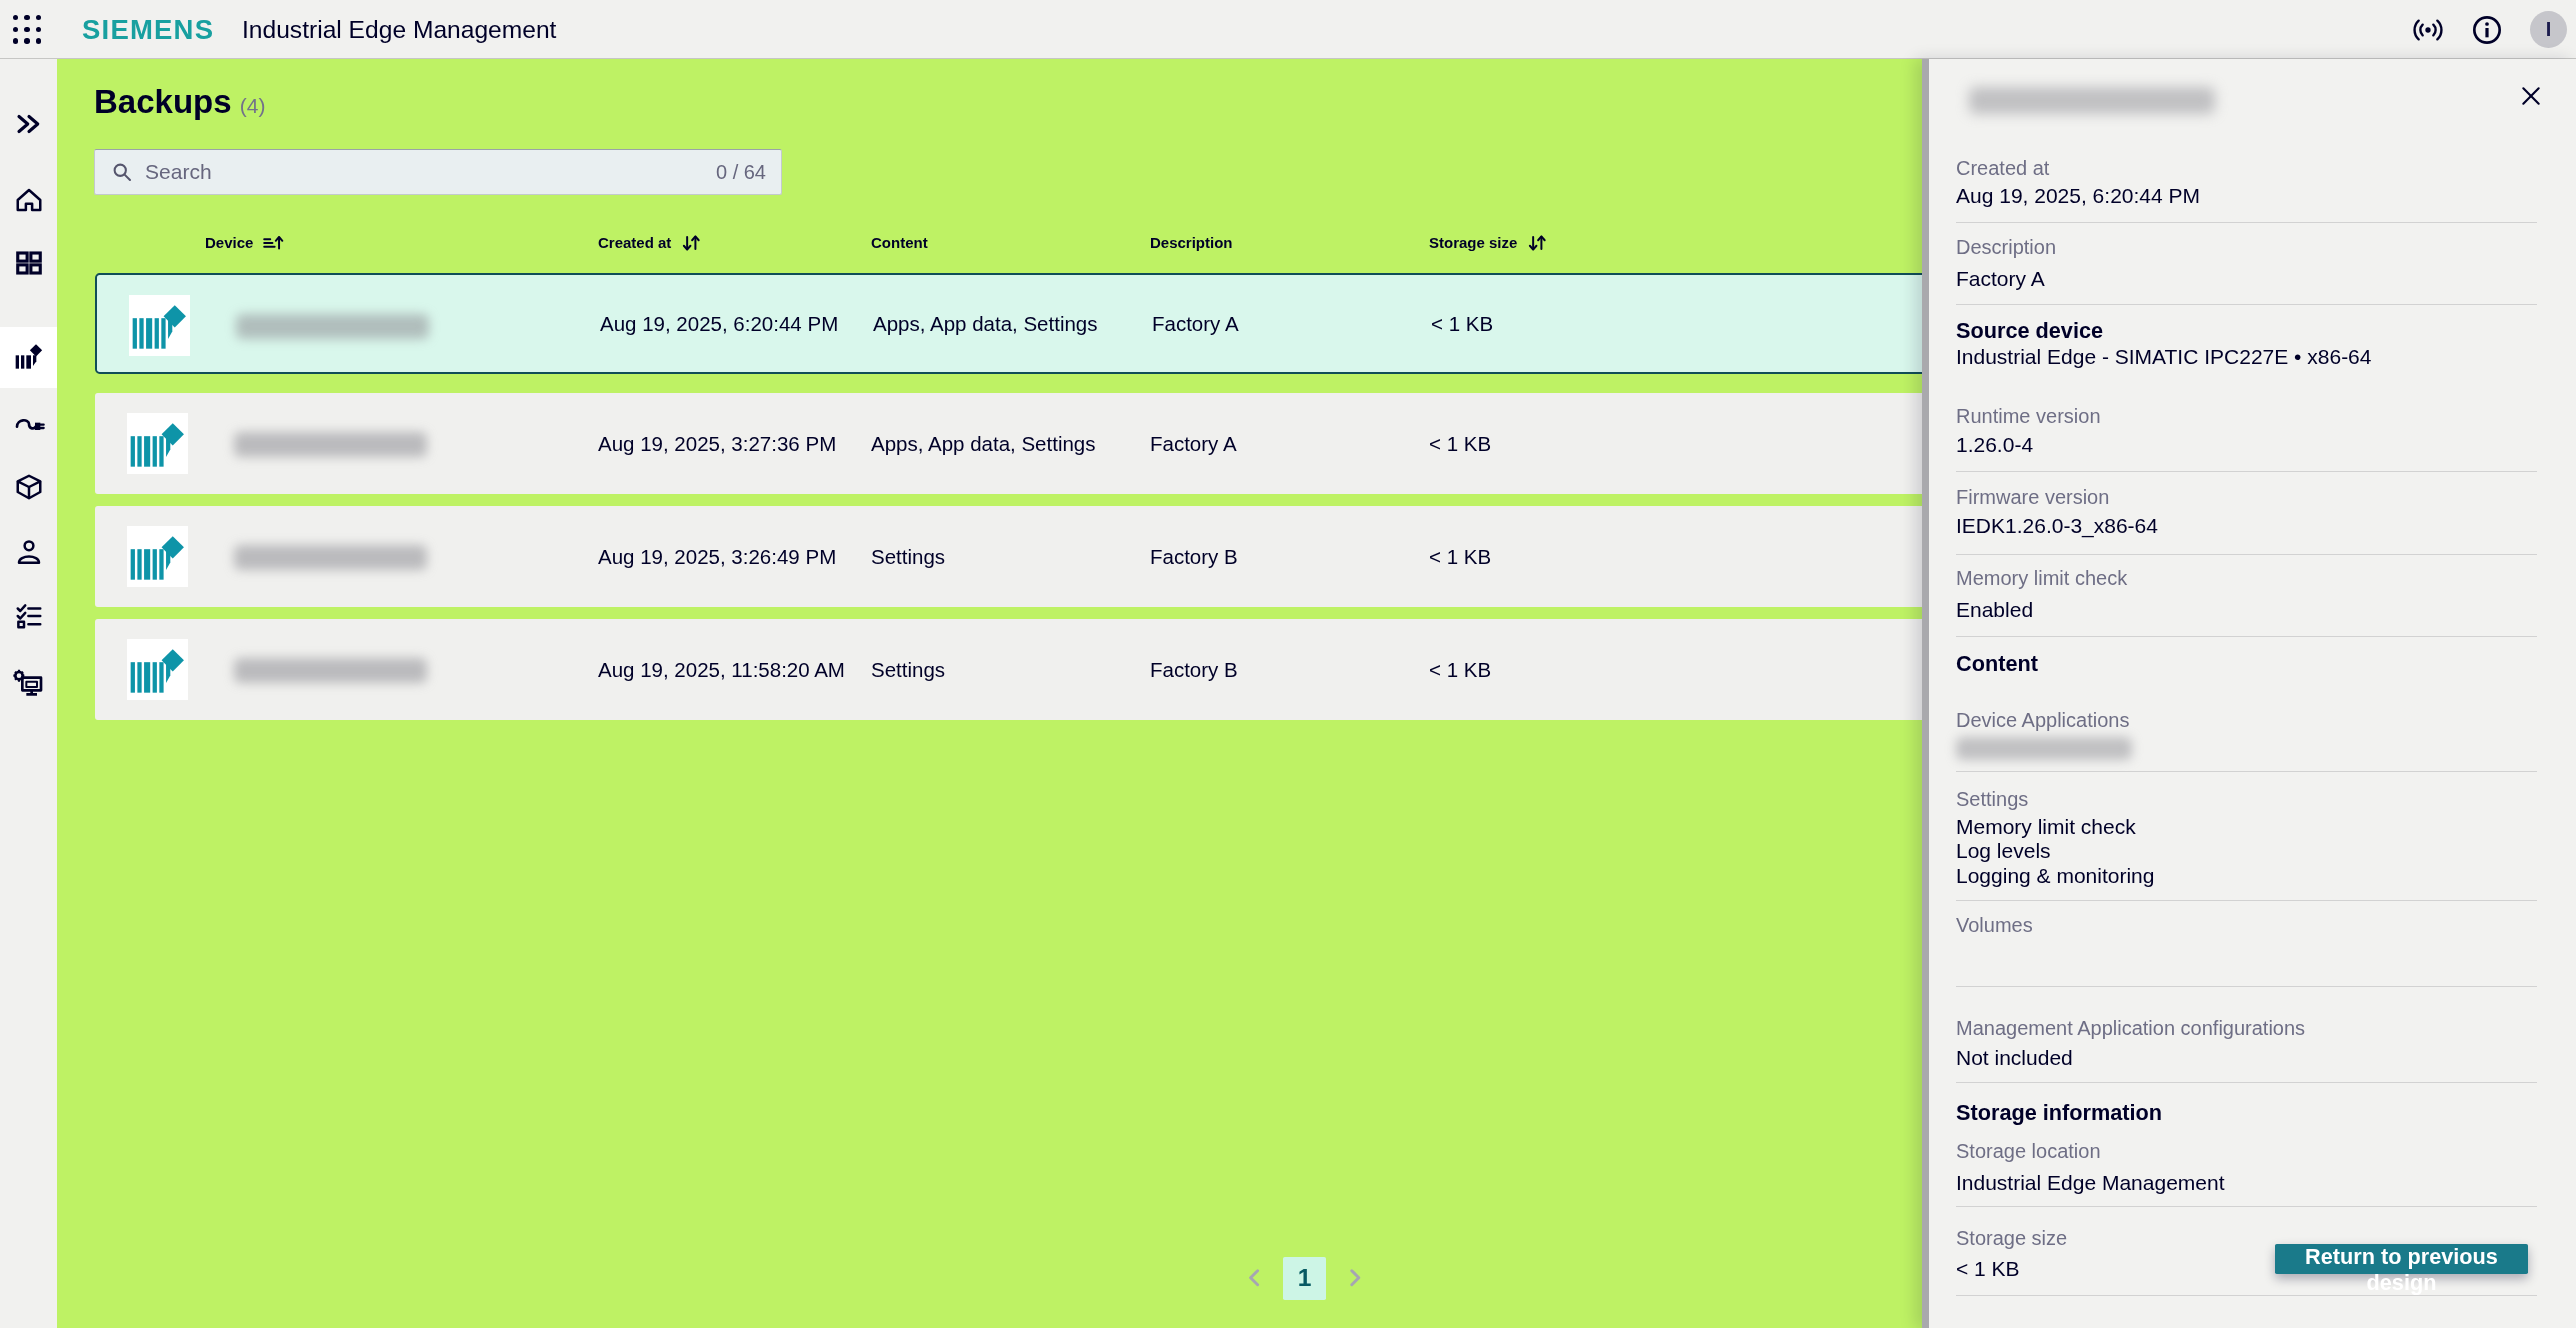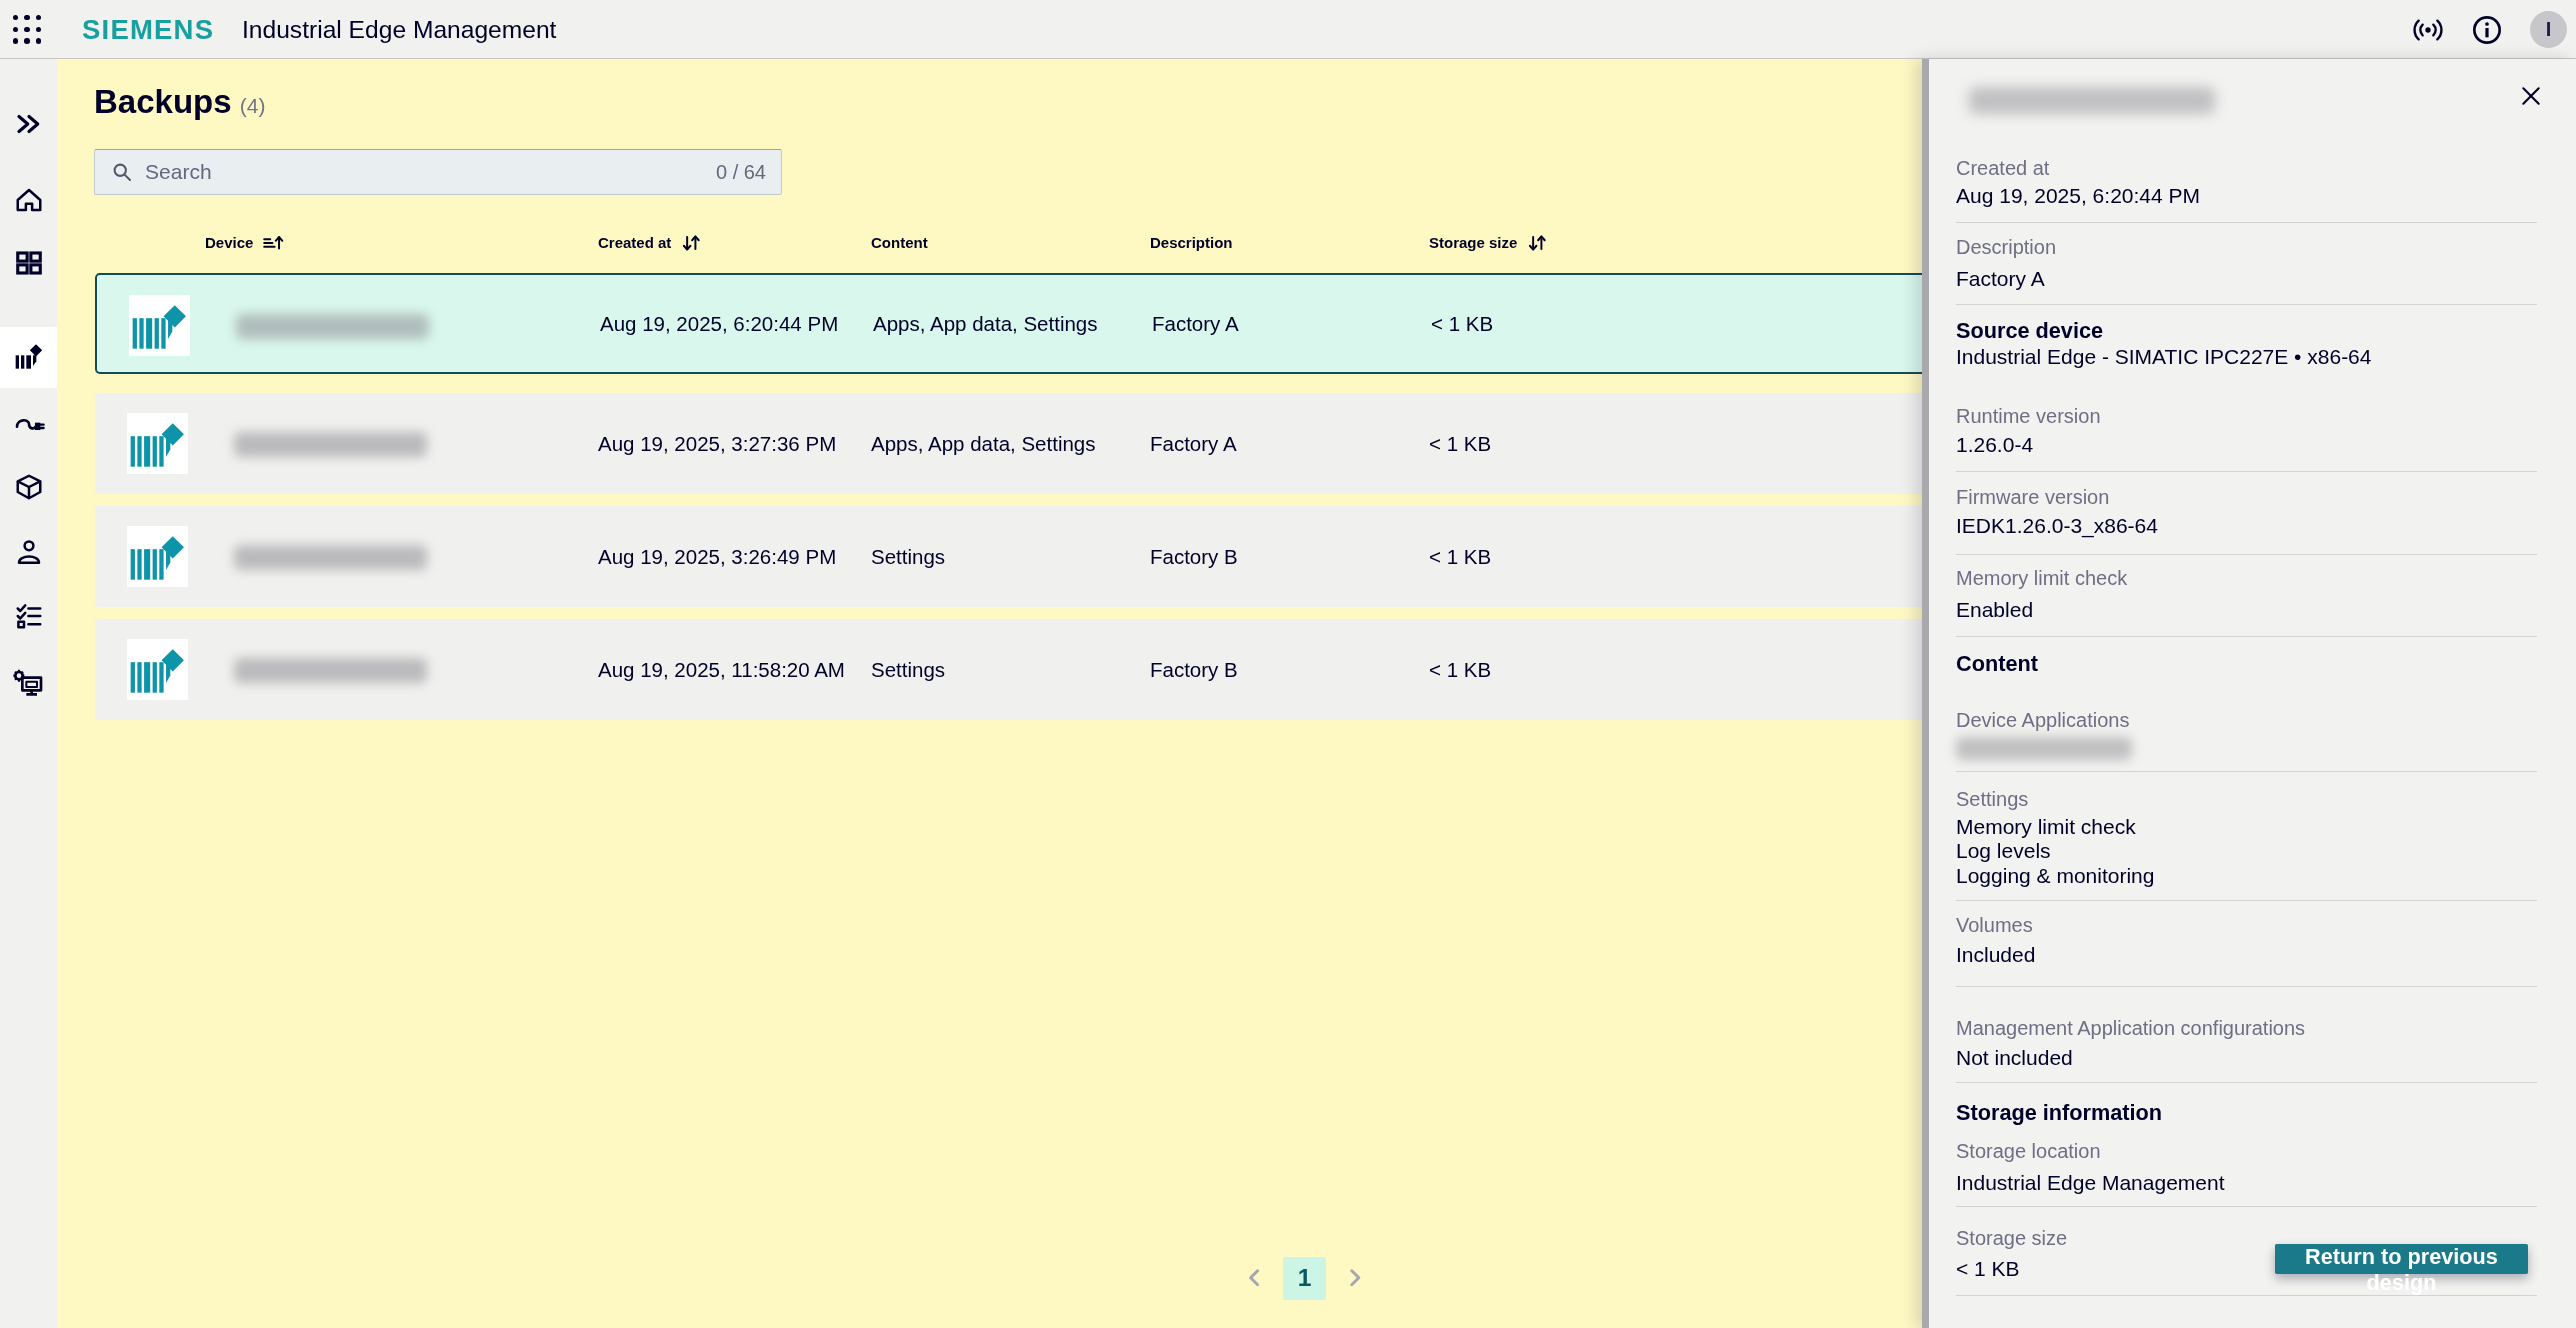--- a/index.html
+++ b/index.html
@@ -1,21 +1,21 @@
 <!DOCTYPE html>
 <html style="font-size:9.4px"><head>
 <meta charset="utf-8">
 <style>
   * { box-sizing: border-box; margin: 0; padding: 0; }
   html,body { width:2576px; height:1328px; }
   body {
     font-family: "Liberation Sans", sans-serif;
     background:#ffffff; color:#000028; overflow:hidden;
   }
-  #app { position:relative; width:2576px; height:1328px; background:#fef9c3; }
+  #app { position:relative; width:2576px; height:1328px; background:#bef264; }
 
   
   .header {
     position:absolute; left:0; top:0; width:2576px; height:59px;
     background:#f1f1ef; border-bottom:1.2px solid #c6c6c4;
     display:flex; align-items:center;
   }
   .launcher { position:absolute; left:9.4px; top:11.7px; width:35px; height:35px;
     display:grid; grid-template-columns:repeat(3,1fr); place-items:center; cursor:pointer; }
   .launcher i { width:5.3px; height:5.3px; border-radius:50%; background:#000028; }
@@ -376,21 +376,20 @@
     <div class="devapp-blur" style="top:678px"></div>
     <div class="p-div" style="top:712px"></div>
 
     <div class="p-abs p-label" style="top:729px">Settings</div>
     <div class="p-abs p-value" style="top:756px">Memory limit check</div>
     <div class="p-abs p-value" style="top:805px">Logging &amp; monitoring</div>
     <div class="p-abs p-value" style="top:780px">Log levels</div>
     <div class="p-div" style="top:841px"></div>
 
     <div class="p-abs p-label" style="top:855px">Volumes</div>
-    <div class="p-abs p-value" style="top:884px">Included</div>
     <div class="p-div" style="top:927px"></div>
 
     <div class="p-abs p-label" style="top:958px">Management Application configurations</div>
     <div class="p-abs p-value" style="top:987px">Not included</div>
     <div class="p-div" style="top:1023px"></div>
 
     <div class="p-abs p-bold" style="top:1041px">Storage information</div>
 
     <div class="p-abs p-label" style="top:1081px">Storage location</div>
     <div class="p-abs p-value" style="top:1112px">Industrial Edge Management</div>

